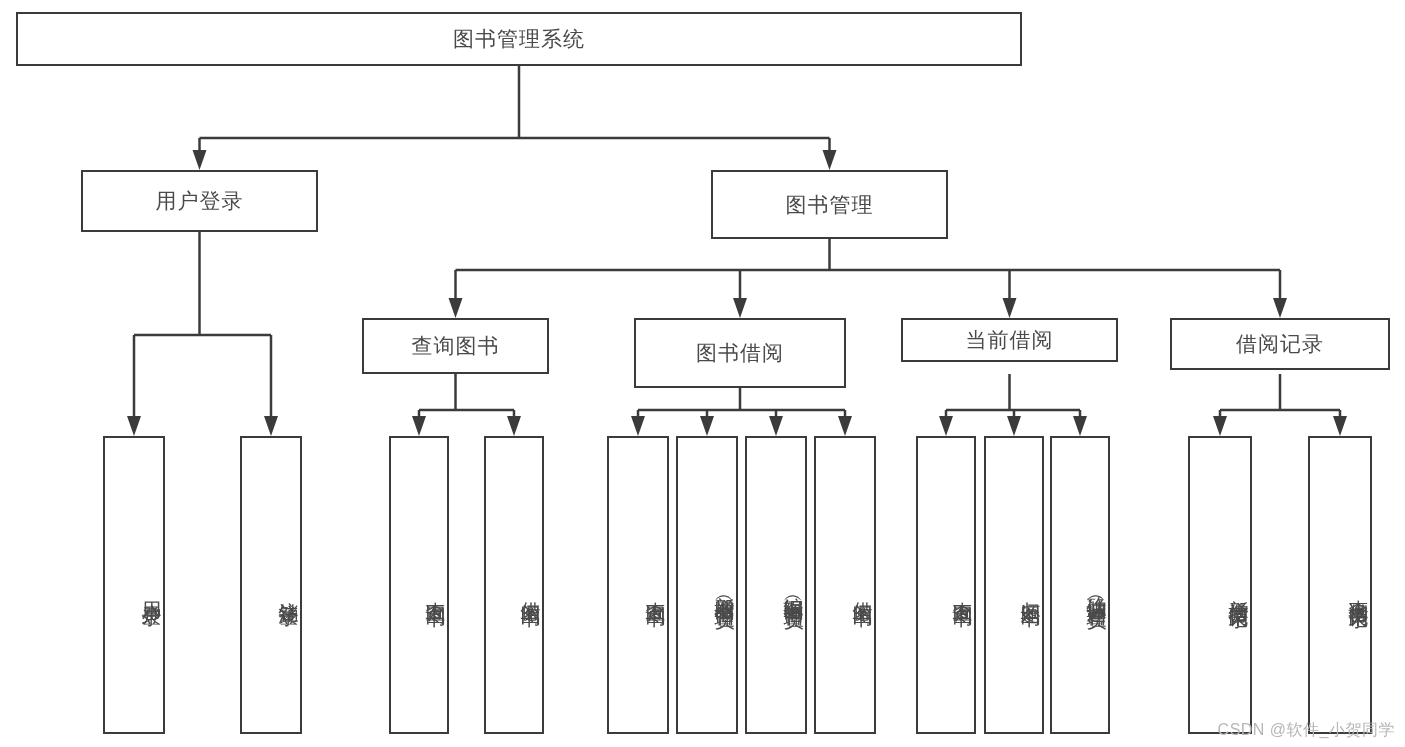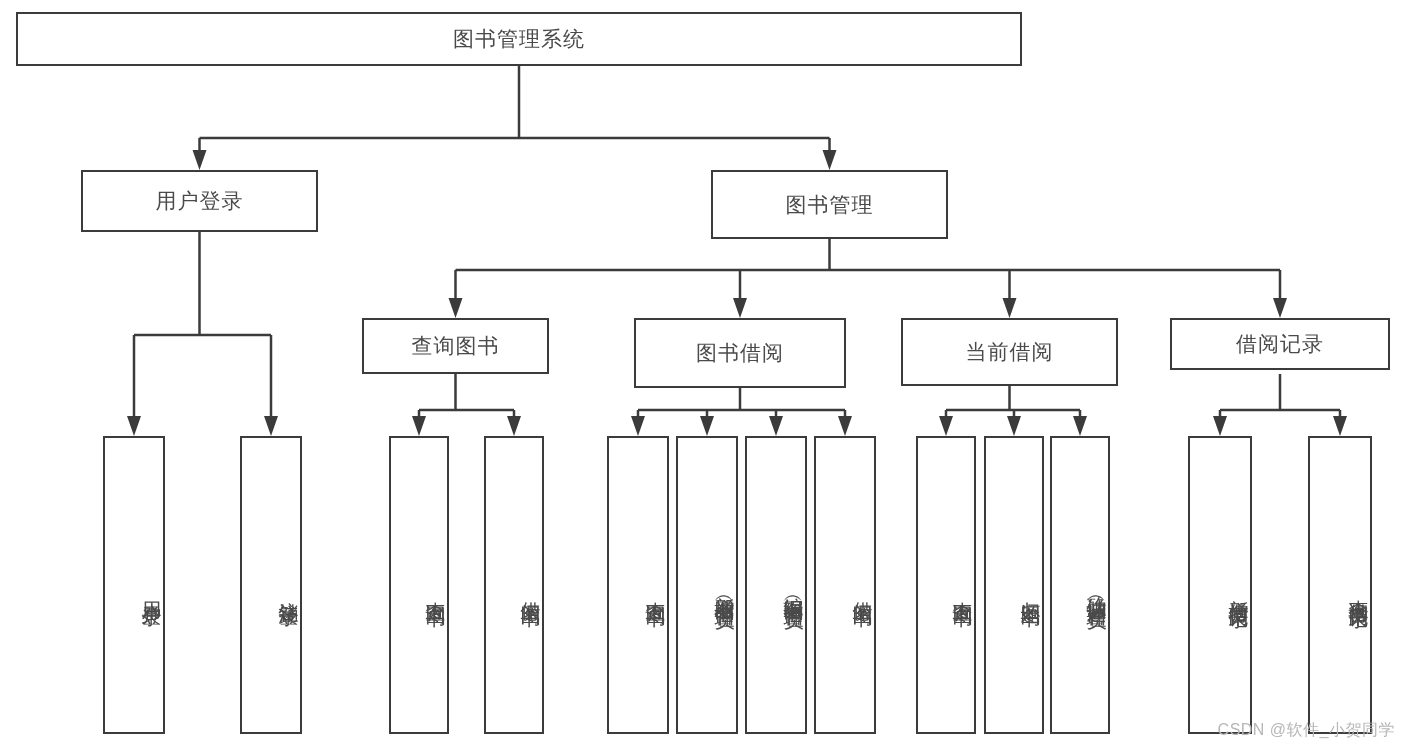--- a/index.html
+++ b/index.html
@@ -133,21 +133,21 @@
       </div>
       <div class="node" style="left: 711px; top: 170px; width: 237px; height: 69px;">
         <span>图书管理</span>
       </div>
       <div class="node" style="left: 362px; top: 318px; width: 187px; height: 56px;">
         <span>查询图书</span>
       </div>
       <div class="node" style="left: 634px; top: 318px; width: 212px; height: 70px;">
         <span>图书借阅</span>
       </div>
-      <div class="node" style="left: 901px; top: 318px; width: 217px; height: 68px;">
+      <div class="node" style="left: 901px; top: 318px; width: 217px; height: 44px;">
         <span>当前借阅</span>
       </div>
       <div class="node" style="left: 1170px; top: 318px; width: 220px; height: 52px;">
         <span>借阅记录</span>
       </div>
       <div class="node leaf" style="left: 103px; top: 436px; width: 62px; height: 298px;">
         <span>用户登录</span>
       </div>
       <div class="node leaf" style="left: 240px; top: 436px; width: 62px; height: 298px;">
         <span>注销登录</span>

